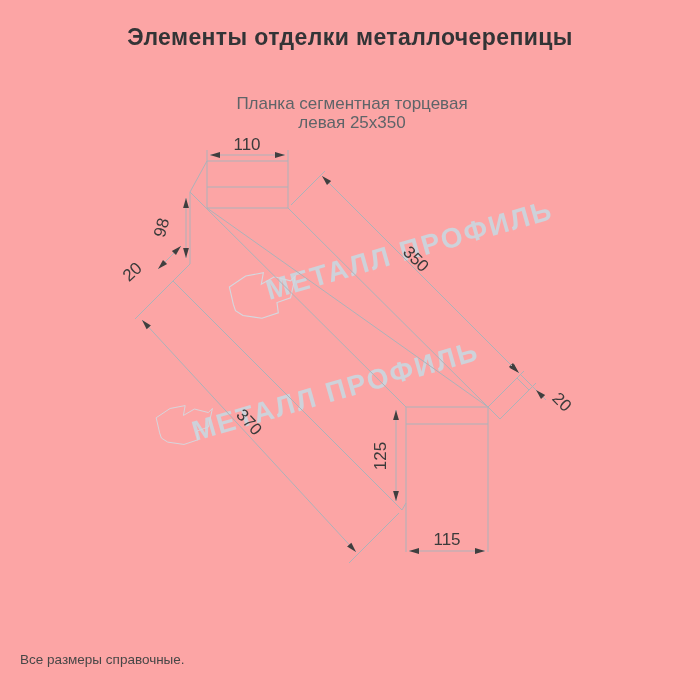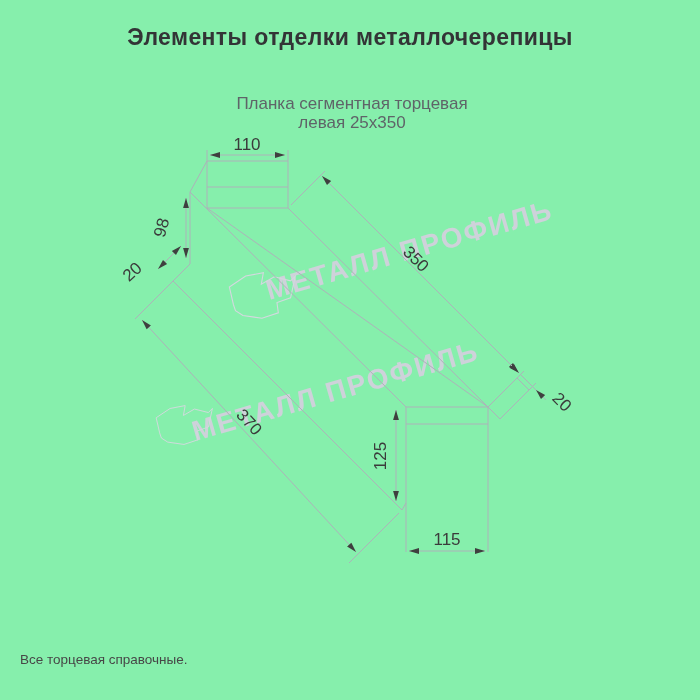--- a/index.html
+++ b/index.html
@@ -1,16 +1,16 @@
 <!DOCTYPE html>
 <html><head>
 <meta charset="utf-8">
 <style>
   html,body{margin:0;padding:0;background:#ffffff;}
-  #page{position:relative;width:700px;height:700px;background:#86efac;overflow:hidden;
+  #page{position:relative;width:700px;height:700px;background:#fca5a5;overflow:hidden;
         font-family:"Liberation Sans", sans-serif;}
   .title{position:absolute;left:0;top:24px;width:700px;text-align:center;
          font-size:23px;font-weight:bold;color:#333436;letter-spacing:.4px;}
   .subtitle{position:absolute;left:2px;top:94px;width:700px;text-align:center;
             font-size:17px;color:#5f6468;line-height:19px;}
   .footer{position:absolute;left:20px;top:651px;font-size:13.5px;color:#474747;line-height:17.5px;}
   svg text.dim{fill:#3b3b3b;font-size:17px;font-family:"Liberation Sans",sans-serif;}
   svg text.wm{fill:#ced2da;font-size:28px;font-weight:bold;letter-spacing:2px;
               font-family:"Liberation Sans",sans-serif;}
   svg .ln{stroke:#adb2b9;stroke-width:1;fill:none;}
@@ -113,16 +113,16 @@
       <text class="dim" text-anchor="middle" transform="translate(136,276) rotate(-42)">20</text>
       <text class="dim" text-anchor="middle" transform="translate(412,263) rotate(45)">350</text>
       <text class="dim" text-anchor="middle" transform="translate(558,406) rotate(45)">20</text>
       <text class="dim" text-anchor="middle" transform="translate(245,426) rotate(47)">370</text>
       <text class="dim" text-anchor="middle" transform="translate(386,456) rotate(-90)">125</text>
       <text class="dim" text-anchor="middle" x="447" y="545">115</text>
     </g>
   </svg>
 
   <div class="footer">
-    <div>Все торцевая справочные.</div>
+    <div>Все размеры справочные.</div>
   </div>
 
 </div>
 
 </body></html>

